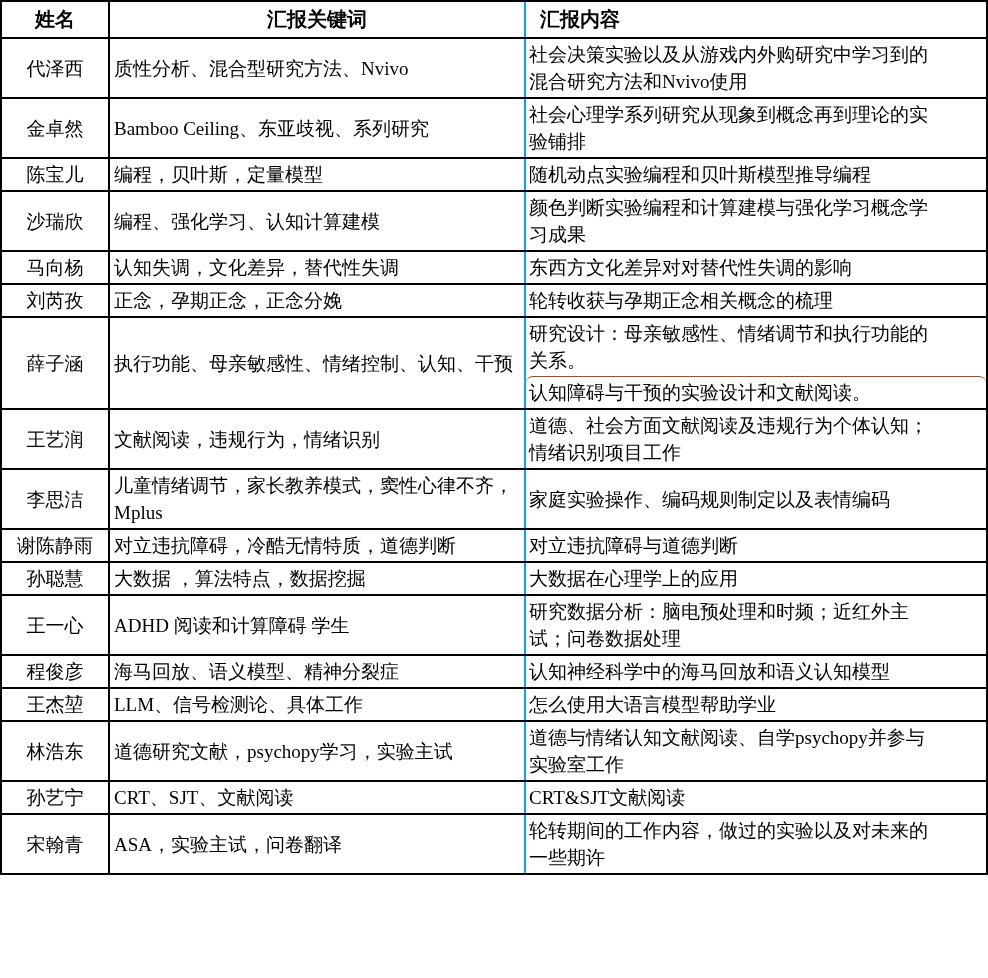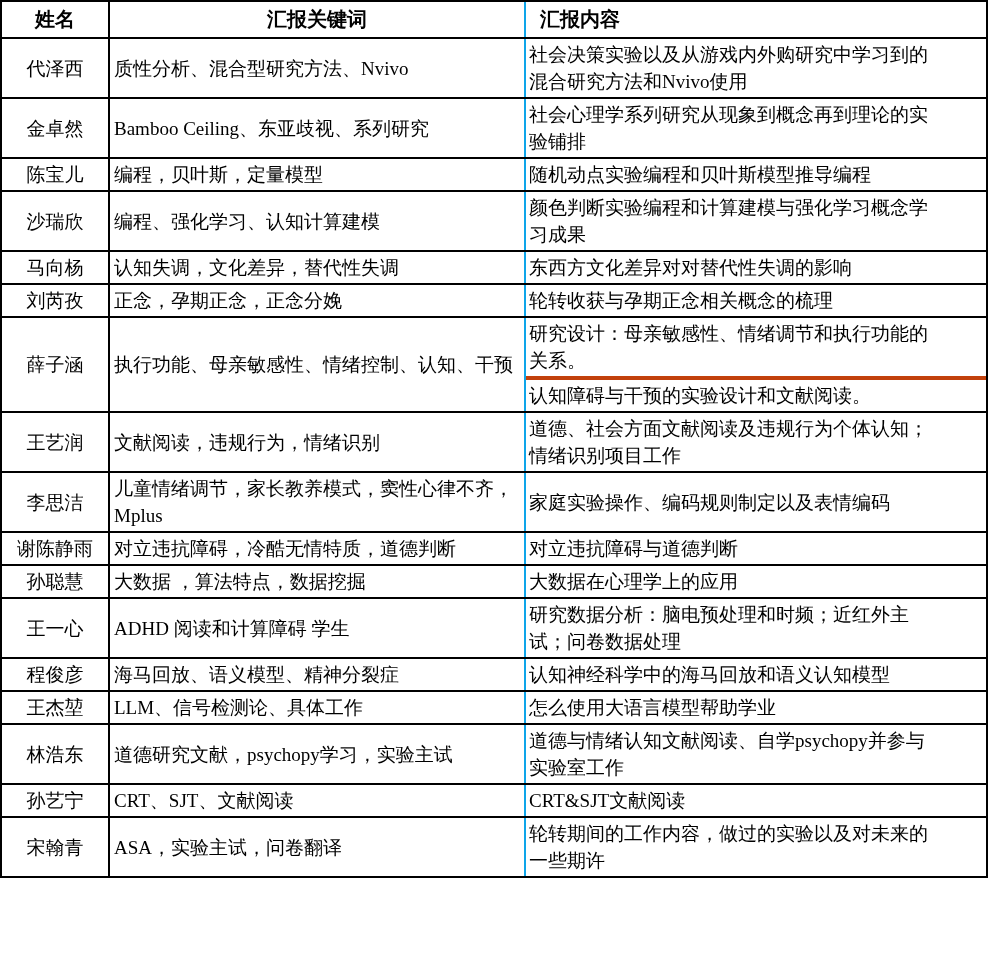--- a/index.html
+++ b/index.html
@@ -49,21 +49,21 @@
   }
   .content-seg {
     flex: 0 0 auto;
     display: flex;
     align-items: center;
     padding: 2px 3px;
     font-size: 19px;
     line-height: 27px;
     white-space: pre-line;
   }
-  .content-seg + .content-seg { border-top: 4px solid #c2410c; }
+  .content-seg + .content-seg { border-top: 1px solid #c2410c; border-radius: 7px; }
   .header-row { height: 37px; }
   .header-row .cell {
     font-weight: bold;
     font-size: 20px;
     justify-content: center;
     text-align: center;
     padding: 14px;
     white-space: nowrap;
   }
 </style>

